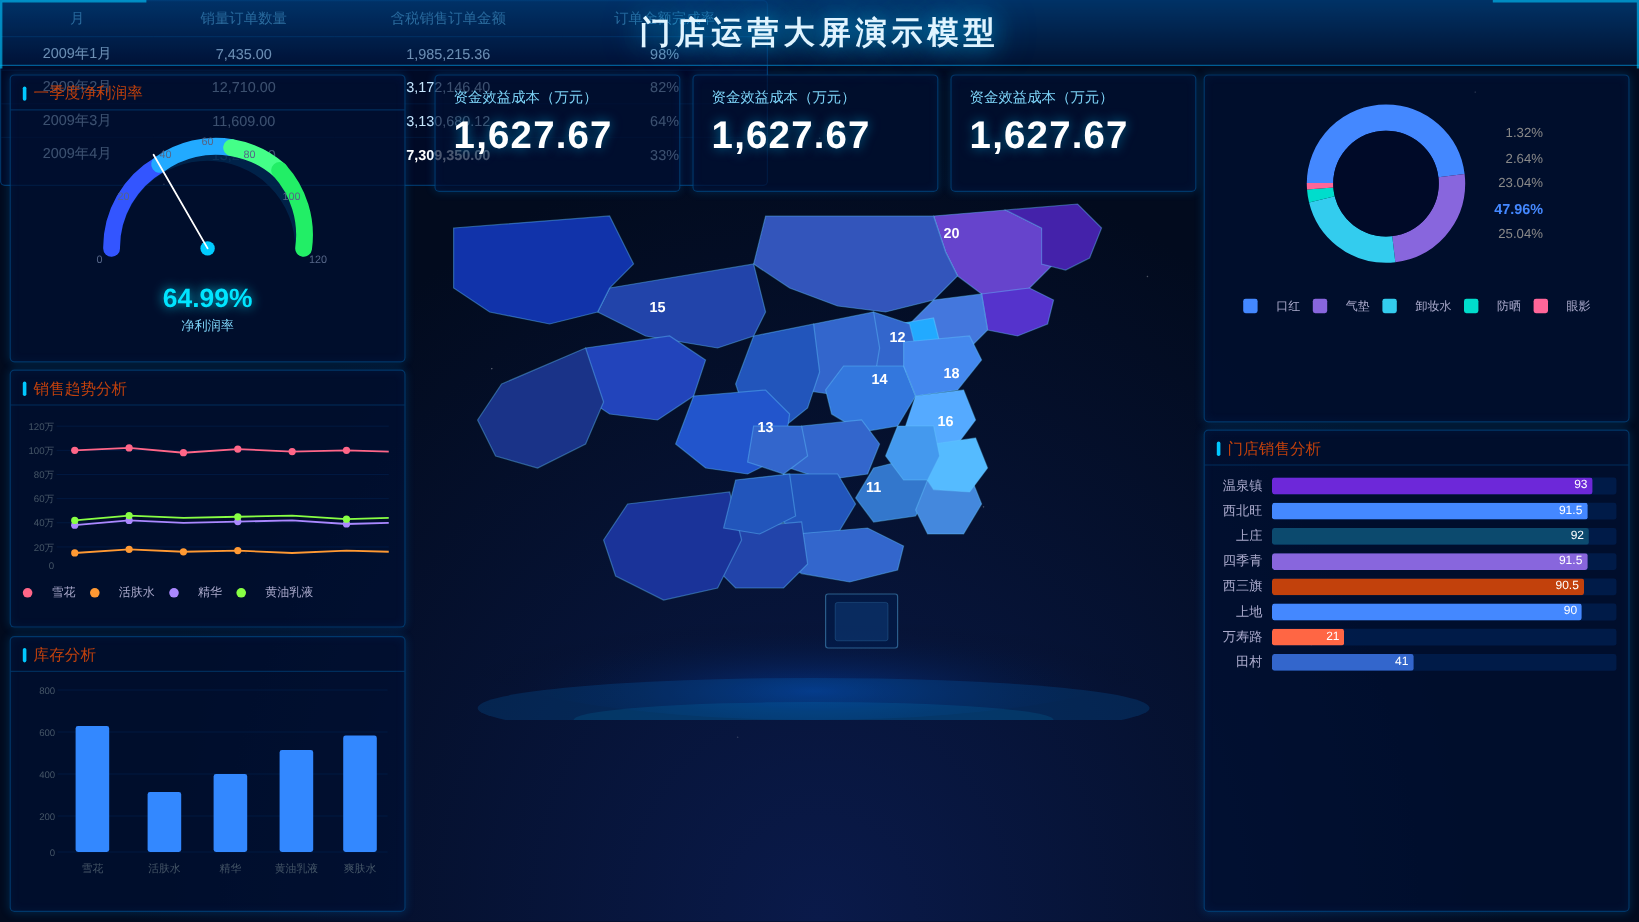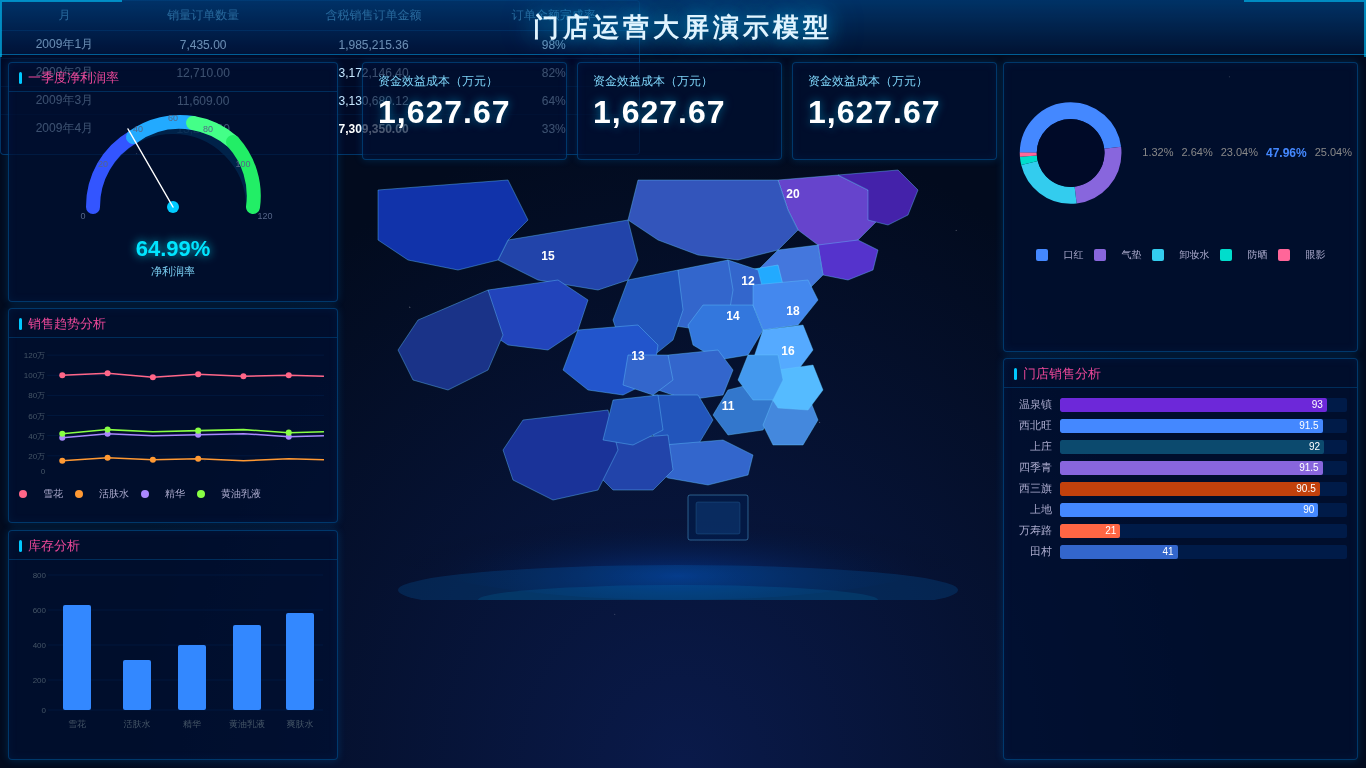--- a/index.html
+++ b/index.html
@@ -70,21 +70,21 @@
 
     
     .panel {
       position: absolute;
       background: rgba(0,15,50,0.7);
       border: 1px solid rgba(0,120,200,0.4);
       border-radius: 4px;
     }
     .panel-title {
       font-size: 13px;
-      color: #ec4899;
+      color: #c2410c;
       padding: 6px 10px 4px;
       border-bottom: 1px solid rgba(0,120,200,0.3);
       display: flex;
       align-items: center;
       gap: 6px;
     }
     .panel-title::before {
       content: '';
       display: inline-block;
       width: 3px;
@@ -533,21 +533,21 @@
 
       <circle cx="80" cy="80" r="55" fill="none" stroke="#4488ff" stroke-width="22" stroke-dasharray="165.8 179.6" stroke-dashoffset="86.35" transform="rotate(-90 80 80)"></circle>
       <circle cx="80" cy="80" r="55" fill="none" stroke="#8866dd" stroke-width="22" stroke-dasharray="86.5 258.9" stroke-dashoffset="-79.45" transform="rotate(-90 80 80)"></circle>
       <circle cx="80" cy="80" r="55" fill="none" stroke="#33ccee" stroke-width="22" stroke-dasharray="79.6 265.8" stroke-dashoffset="-165.95" transform="rotate(-90 80 80)"></circle>
       <circle cx="80" cy="80" r="55" fill="none" stroke="#00ddcc" stroke-width="22" stroke-dasharray="9.1 336.3" stroke-dashoffset="-245.55" transform="rotate(-90 80 80)"></circle>
       <circle cx="80" cy="80" r="55" fill="none" stroke="#ff6699" stroke-width="22" stroke-dasharray="4.6 340.8" stroke-dashoffset="-254.65" transform="rotate(-90 80 80)"></circle>
 
       <circle cx="80" cy="80" r="44" fill="rgba(0,10,40,0.9)"></circle>
     </svg>
 
-    <div style="display:flex;flex-direction:row;gap:8px;">
+    <div style="display:flex;flex-direction:column;gap:8px;">
       <div style="font-size:11px;color:#888;text-align:right;margin-bottom:2px;">1.32%</div>
       <div style="font-size:11px;color:#888;text-align:right;">2.64%</div>
       <div style="font-size:11px;color:#888;text-align:right;">23.04%</div>
       <div style="font-size:12px;color:#4488ff;text-align:right;font-weight:bold;">47.96%</div>
       <div style="font-size:11px;color:#888;text-align:right;">25.04%</div>
     </div>
   </div>
 
   <div style="display:flex;gap:10px;padding:5px 10px;justify-content:center;flex-wrap:wrap;">
     <div class="legend-item">

